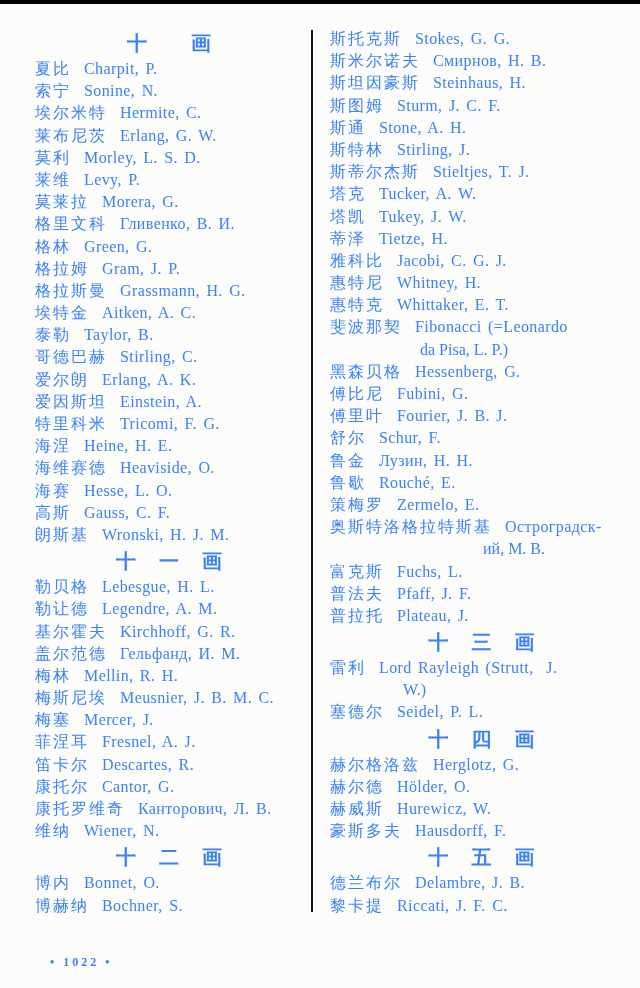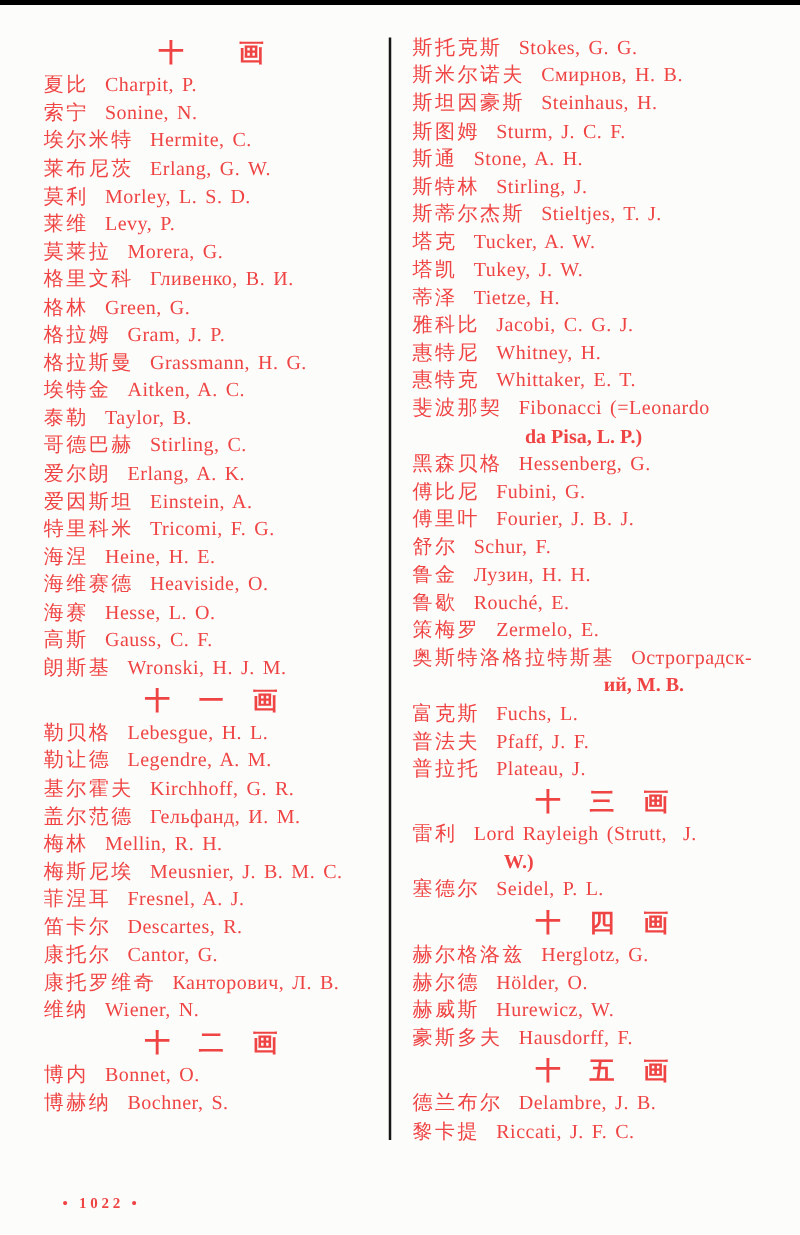--- a/index.html
+++ b/index.html
@@ -1,35 +1,35 @@
 <!DOCTYPE html>
 <html><head>
 <meta charset="utf-8">
 <style>
   html,body{margin:0;padding:0;background:#e8e8e8;}
   .page{
     position:relative;width:640px;height:988px;margin:0 auto;
     background:#fcfcfa;overflow:hidden;
     font-family:"Liberation Serif","DejaVu Serif",serif;
-    color:#ef4444;
+    color:#3b82f6;
     -webkit-font-smoothing:antialiased;
   }
   .topband{position:absolute;top:0;left:0;width:640px;height:4px;background:#000;}
   .divider{position:absolute;left:311px;top:30px;width:2px;height:882px;background:#161616;}
   .col{position:absolute;top:28px;}
   .col-left{left:35px;width:270px;}
   .col-right{left:330px;width:305px;}
   .row{height:22.2px;line-height:22.2px;font-size:16px;white-space:nowrap;}
   .row.header{
     height:30px;line-height:30px;font-size:20px;font-weight:bold;
     text-align:center;letter-spacing:2px;word-spacing:14px;white-space:pre;
   }
   .cn{letter-spacing:2px;margin-right:13px;}
   .latin{letter-spacing:.4px;word-spacing:2px;white-space:pre;}
-  .cont{white-space:pre;font-weight:bold;}
+  .cont{white-space:pre;}
   .indent-sm{padding-left:73px;}
   .indent-md{padding-left:90px;}
   .indent-lg{padding-left:153px;}
   .footer{
     position:absolute;left:50px;top:951px;height:22px;line-height:22px;
     font-size:12px;font-weight:bold;letter-spacing:3px;
   }
 </style>
 </head>
 <body>
@@ -61,20 +61,21 @@
       <div class="row entry"><span class="cn">海赛</span><span class="latin">Hesse, L. O.</span></div>
       <div class="row entry"><span class="cn">高斯</span><span class="latin">Gauss, C. F.</span></div>
       <div class="row entry"><span class="cn">朗斯基</span><span class="latin">Wronski, H. J. M.</span></div>
       <div class="row header">十 一 画</div>
       <div class="row entry"><span class="cn">勒贝格</span><span class="latin">Lebesgue, H. L.</span></div>
       <div class="row entry"><span class="cn">勒让德</span><span class="latin">Legendre, A. M.</span></div>
       <div class="row entry"><span class="cn">基尔霍夫</span><span class="latin">Kirchhoff, G. R.</span></div>
       <div class="row entry"><span class="cn">盖尔范德</span><span class="latin">Гельфанд, И. М.</span></div>
       <div class="row entry"><span class="cn">梅林</span><span class="latin">Mellin, R. H.</span></div>
       <div class="row entry"><span class="cn">梅斯尼埃</span><span class="latin">Meusnier, J. B. M. C.</span></div>
+      <div class="row entry"><span class="cn">梅塞</span><span class="latin">Mercer, J.</span></div>
       <div class="row entry"><span class="cn">菲涅耳</span><span class="latin">Fresnel, A. J.</span></div>
       <div class="row entry"><span class="cn">笛卡尔</span><span class="latin">Descartes, R.</span></div>
       <div class="row entry"><span class="cn">康托尔</span><span class="latin">Cantor, G.</span></div>
       <div class="row entry"><span class="cn">康托罗维奇</span><span class="latin">Канторович, Л. В.</span></div>
       <div class="row entry"><span class="cn">维纳</span><span class="latin">Wiener, N.</span></div>
       <div class="row header">十 二 画</div>
       <div class="row entry"><span class="cn">博内</span><span class="latin">Bonnet, O.</span></div>
       <div class="row entry"><span class="cn">博赫纳</span><span class="latin">Bochner, S.</span></div>
     </div>
   <div class="col col-right">

